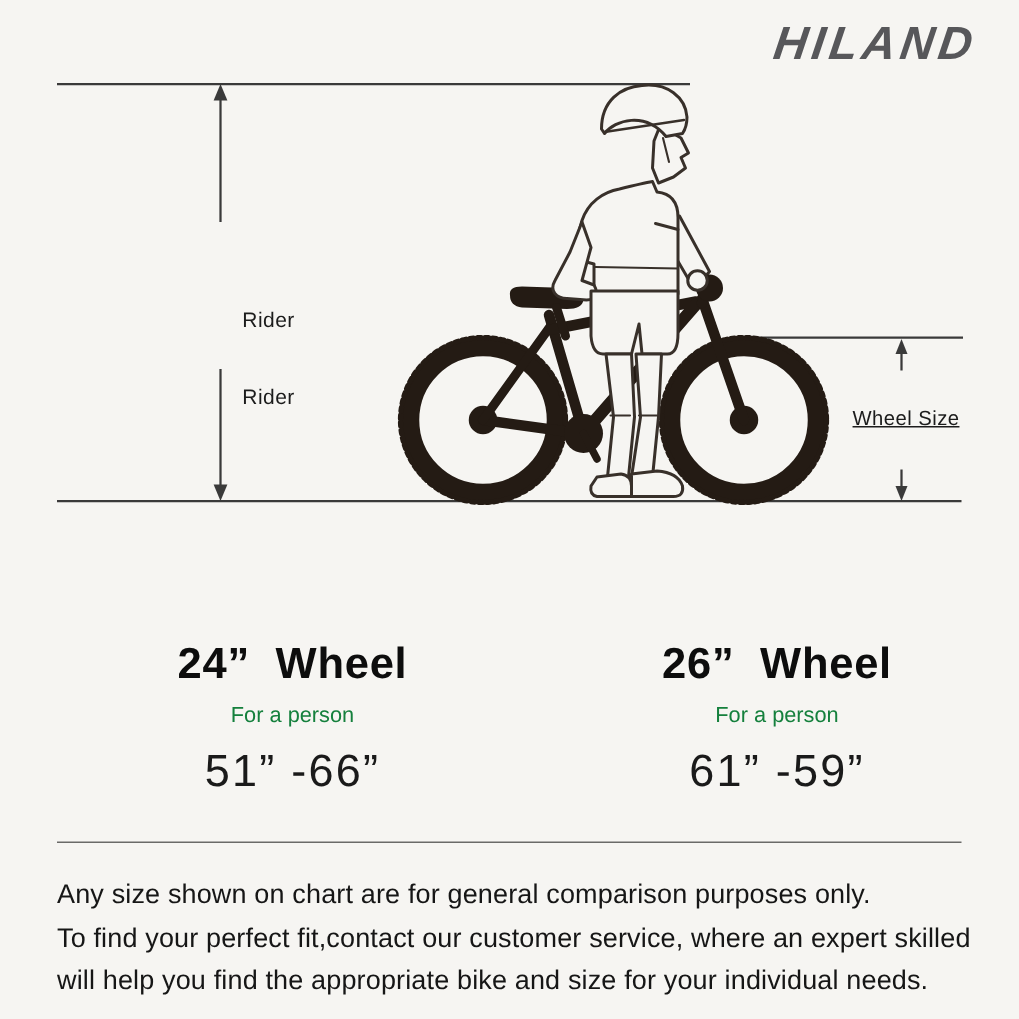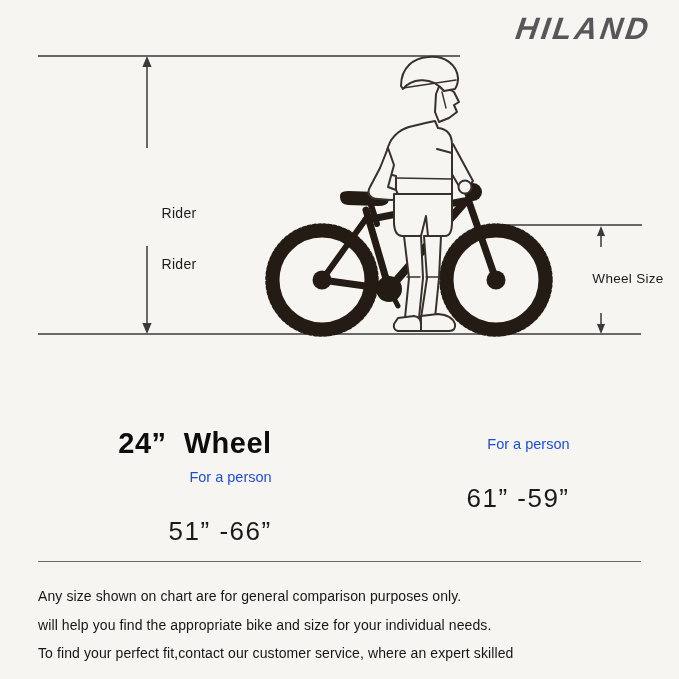--- a/index.html
+++ b/index.html
@@ -24,38 +24,38 @@
   .diagram-svg{position:absolute;left:0;top:0;}
   .lbl{position:absolute;white-space:pre;}
   .rider-label{
     left:148px;top:171px;
     transform:translateX(-50%);
     text-align:center;
     font-size:14px;line-height:17px;
     letter-spacing:0.3px;color:#1c1c1c;margin-left:31px;
   }
   .wheelsize-label{
-    left:628px;top:271px;
+    left:604px;top:271px;
     transform:translateX(-50%);
-    font-size:13.5px;letter-spacing:0.3px;color:#1c1c1c;
+    font-size:13.5px;letter-spacing:0.3px;color:#1c1c1c;text-decoration:underline;
   }
-  .size-col{position:absolute;transform:translateX(-50%);text-align:right;}
+  .size-col{position:absolute;transform:translateX(-50%);text-align:center;}
   .col-24{left:195px;top:427px;}
   .col-26{left:518px;top:427px;}
   .wheel-title{font-size:29px;font-weight:bold;letter-spacing:0.5px;white-space:pre;color:#0d0d0d;}
-  .wheel-sub{font-size:14.5px;margin-top:9px;color:#1d4ed8;}
-  .wheel-range{font-size:26px;margin-top:31px;letter-spacing:1.5px;white-space:pre;color:#1a1a1a;}
+  .wheel-sub{font-size:14.5px;margin-top:9px;color:#15803d;}
+  .wheel-range{font-size:30px;margin-top:13px;letter-spacing:1.5px;white-space:pre;color:#1a1a1a;}
   .divider{
     position:absolute;left:38px;top:561px;
     width:603px;height:0;
     border-top:1.6px solid #6a6a68;
   }
   .disclaimer{
     position:absolute;left:38px;top:582px;
-    font-size:14px;line-height:28.5px;
+    font-size:18px;line-height:28.5px;
     letter-spacing:0.1px;
     color:#161616;
   }
 </style>
 </head>
 <body>
 
 <div class="page">
 
   <div class="logo">HILAND</div>
@@ -153,25 +153,26 @@
 
   <div class="lbl wheelsize-label">Wheel Size</div>
 
   <div class="size-col col-24">
     <div class="wheel-title">24”  Wheel</div>
     <div class="wheel-sub">For a person</div>
     <div class="wheel-range">51” -66”</div>
   </div>
 
   <div class="size-col col-26">
+    <div class="wheel-title">26”  Wheel</div>
     <div class="wheel-sub">For a person</div>
     <div class="wheel-range">61” -59”</div>
   </div>
 
   <div class="divider"></div>
 
   <div class="disclaimer">
     <div>Any size shown on chart are for general comparison purposes only.</div>
+    <div>To find your perfect fit,contact our customer service, where an expert skilled</div>
     <div>will help you find the appropriate bike and size for your individual needs.</div>
-    <div>To find your perfect fit,contact our customer service, where an expert skilled</div>
   </div>
 
 </div>
 
 </body></html>

